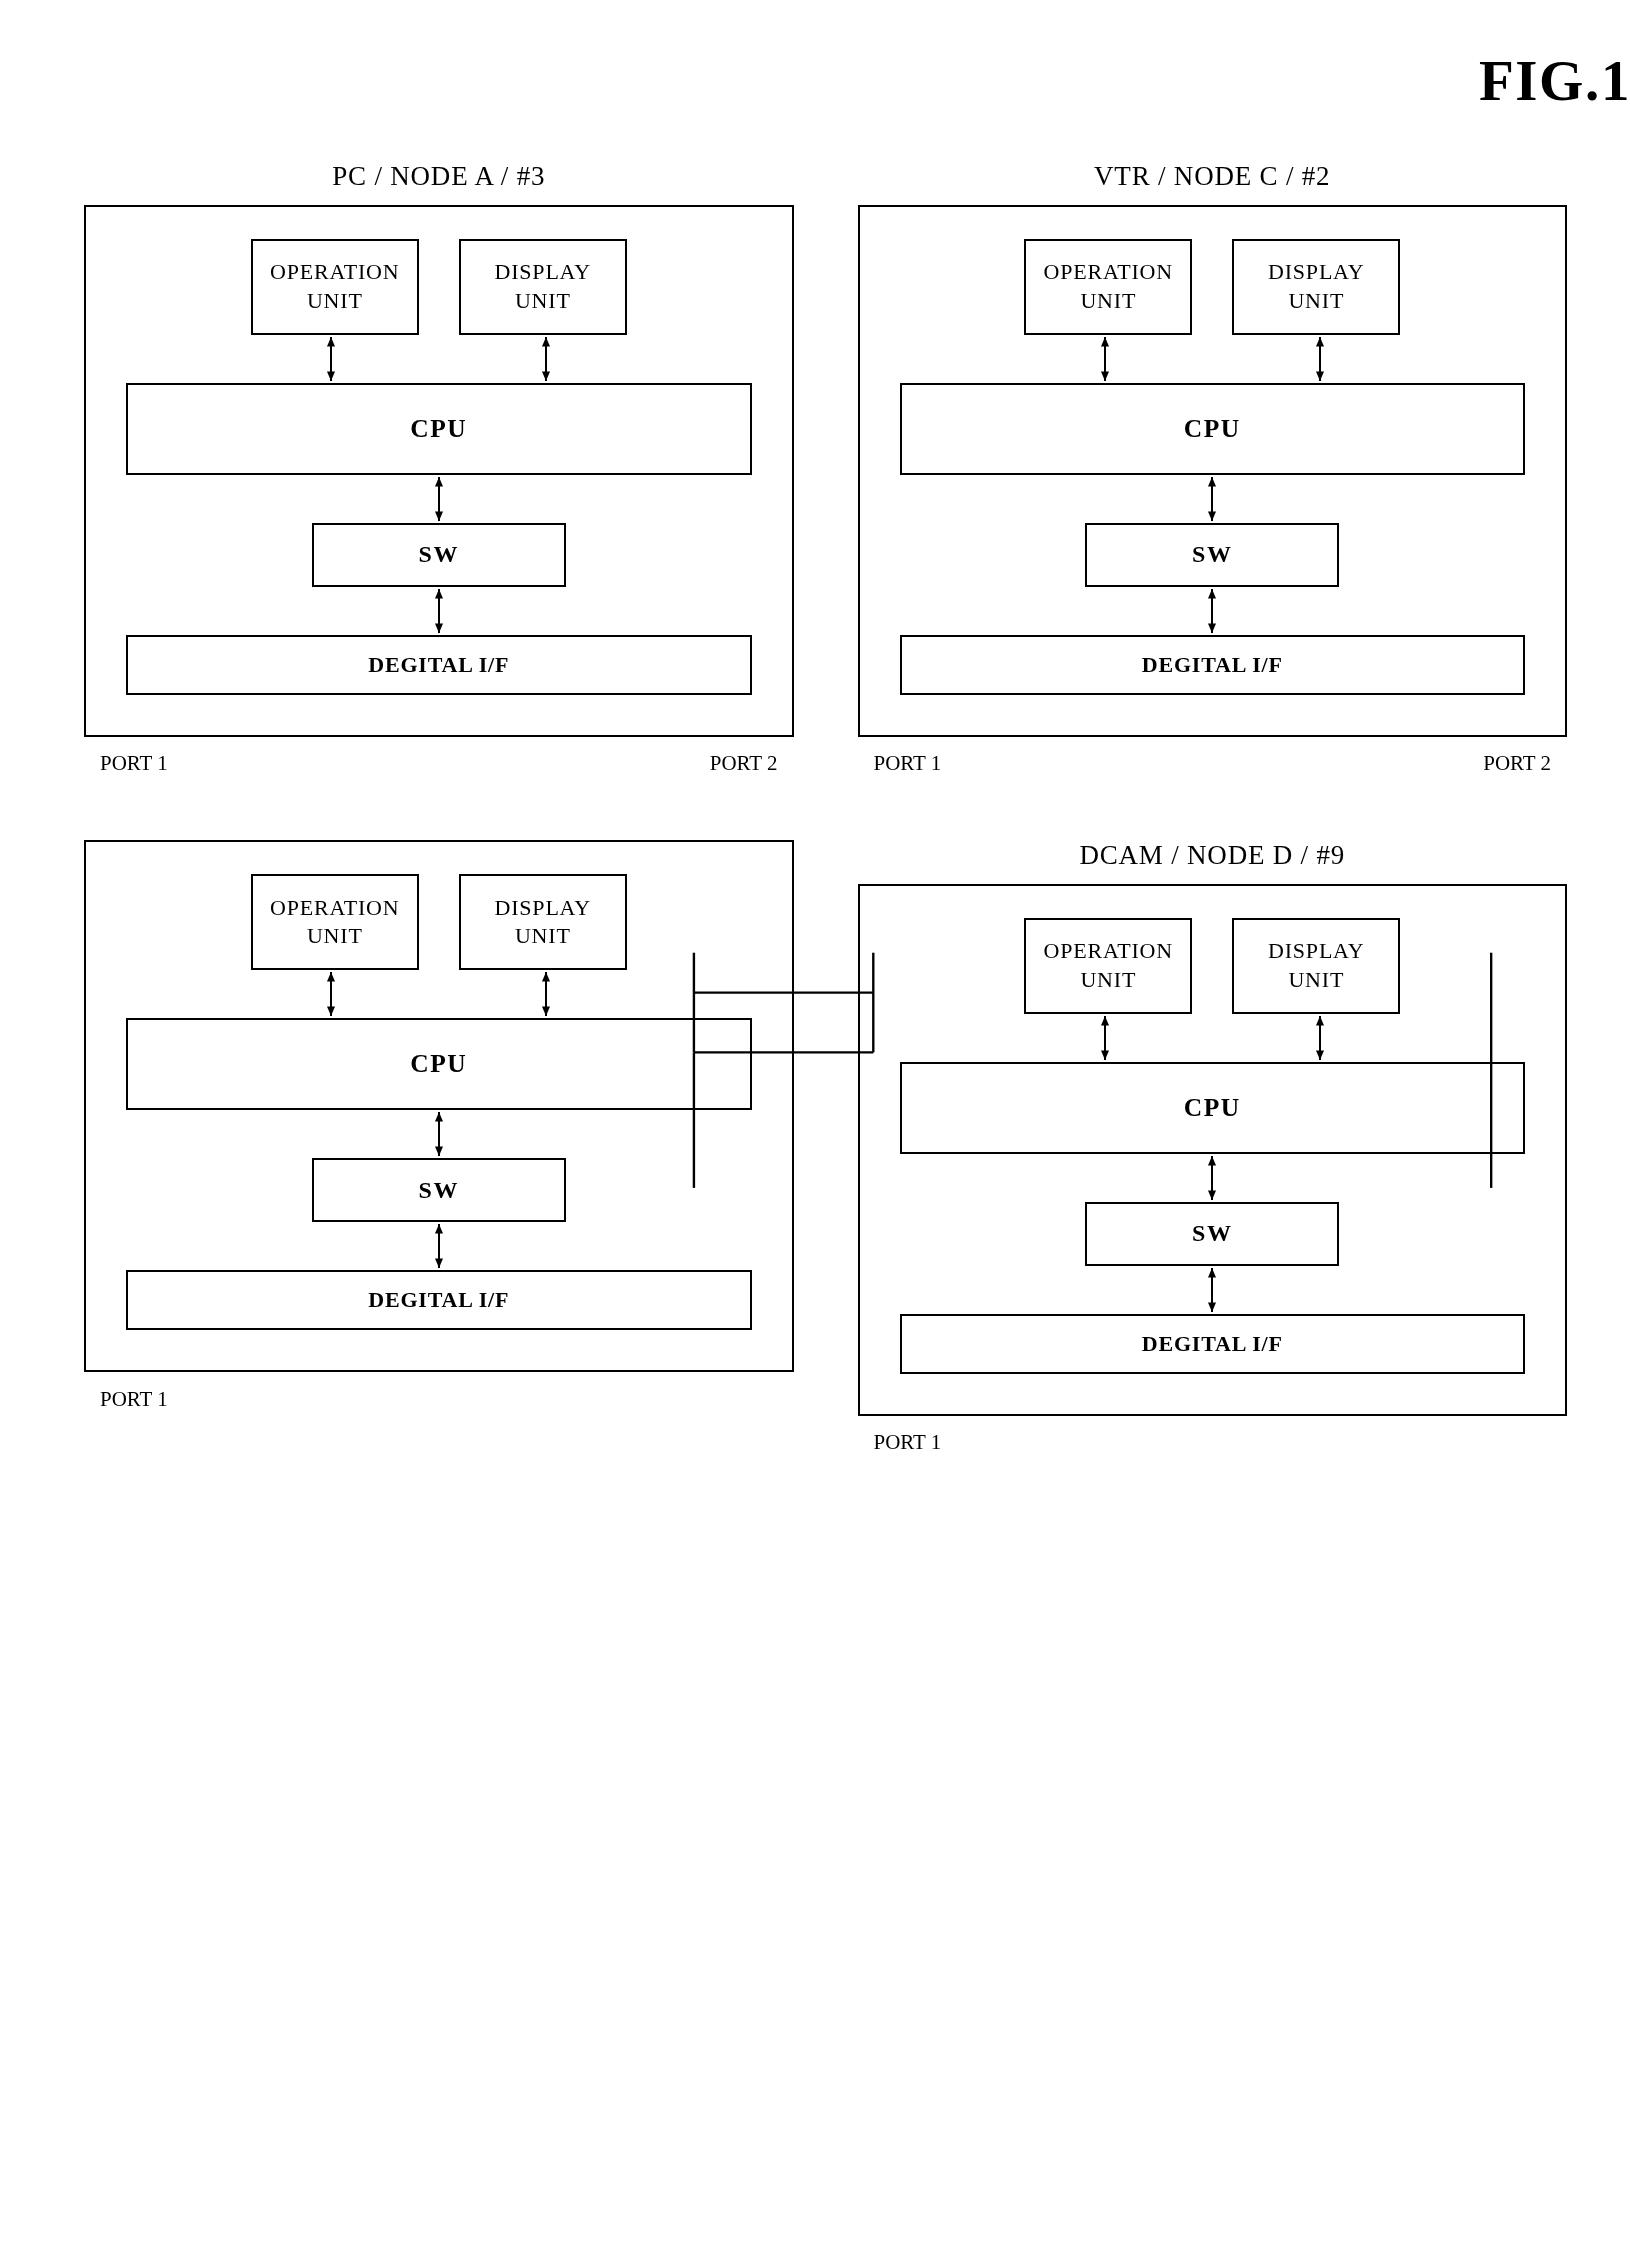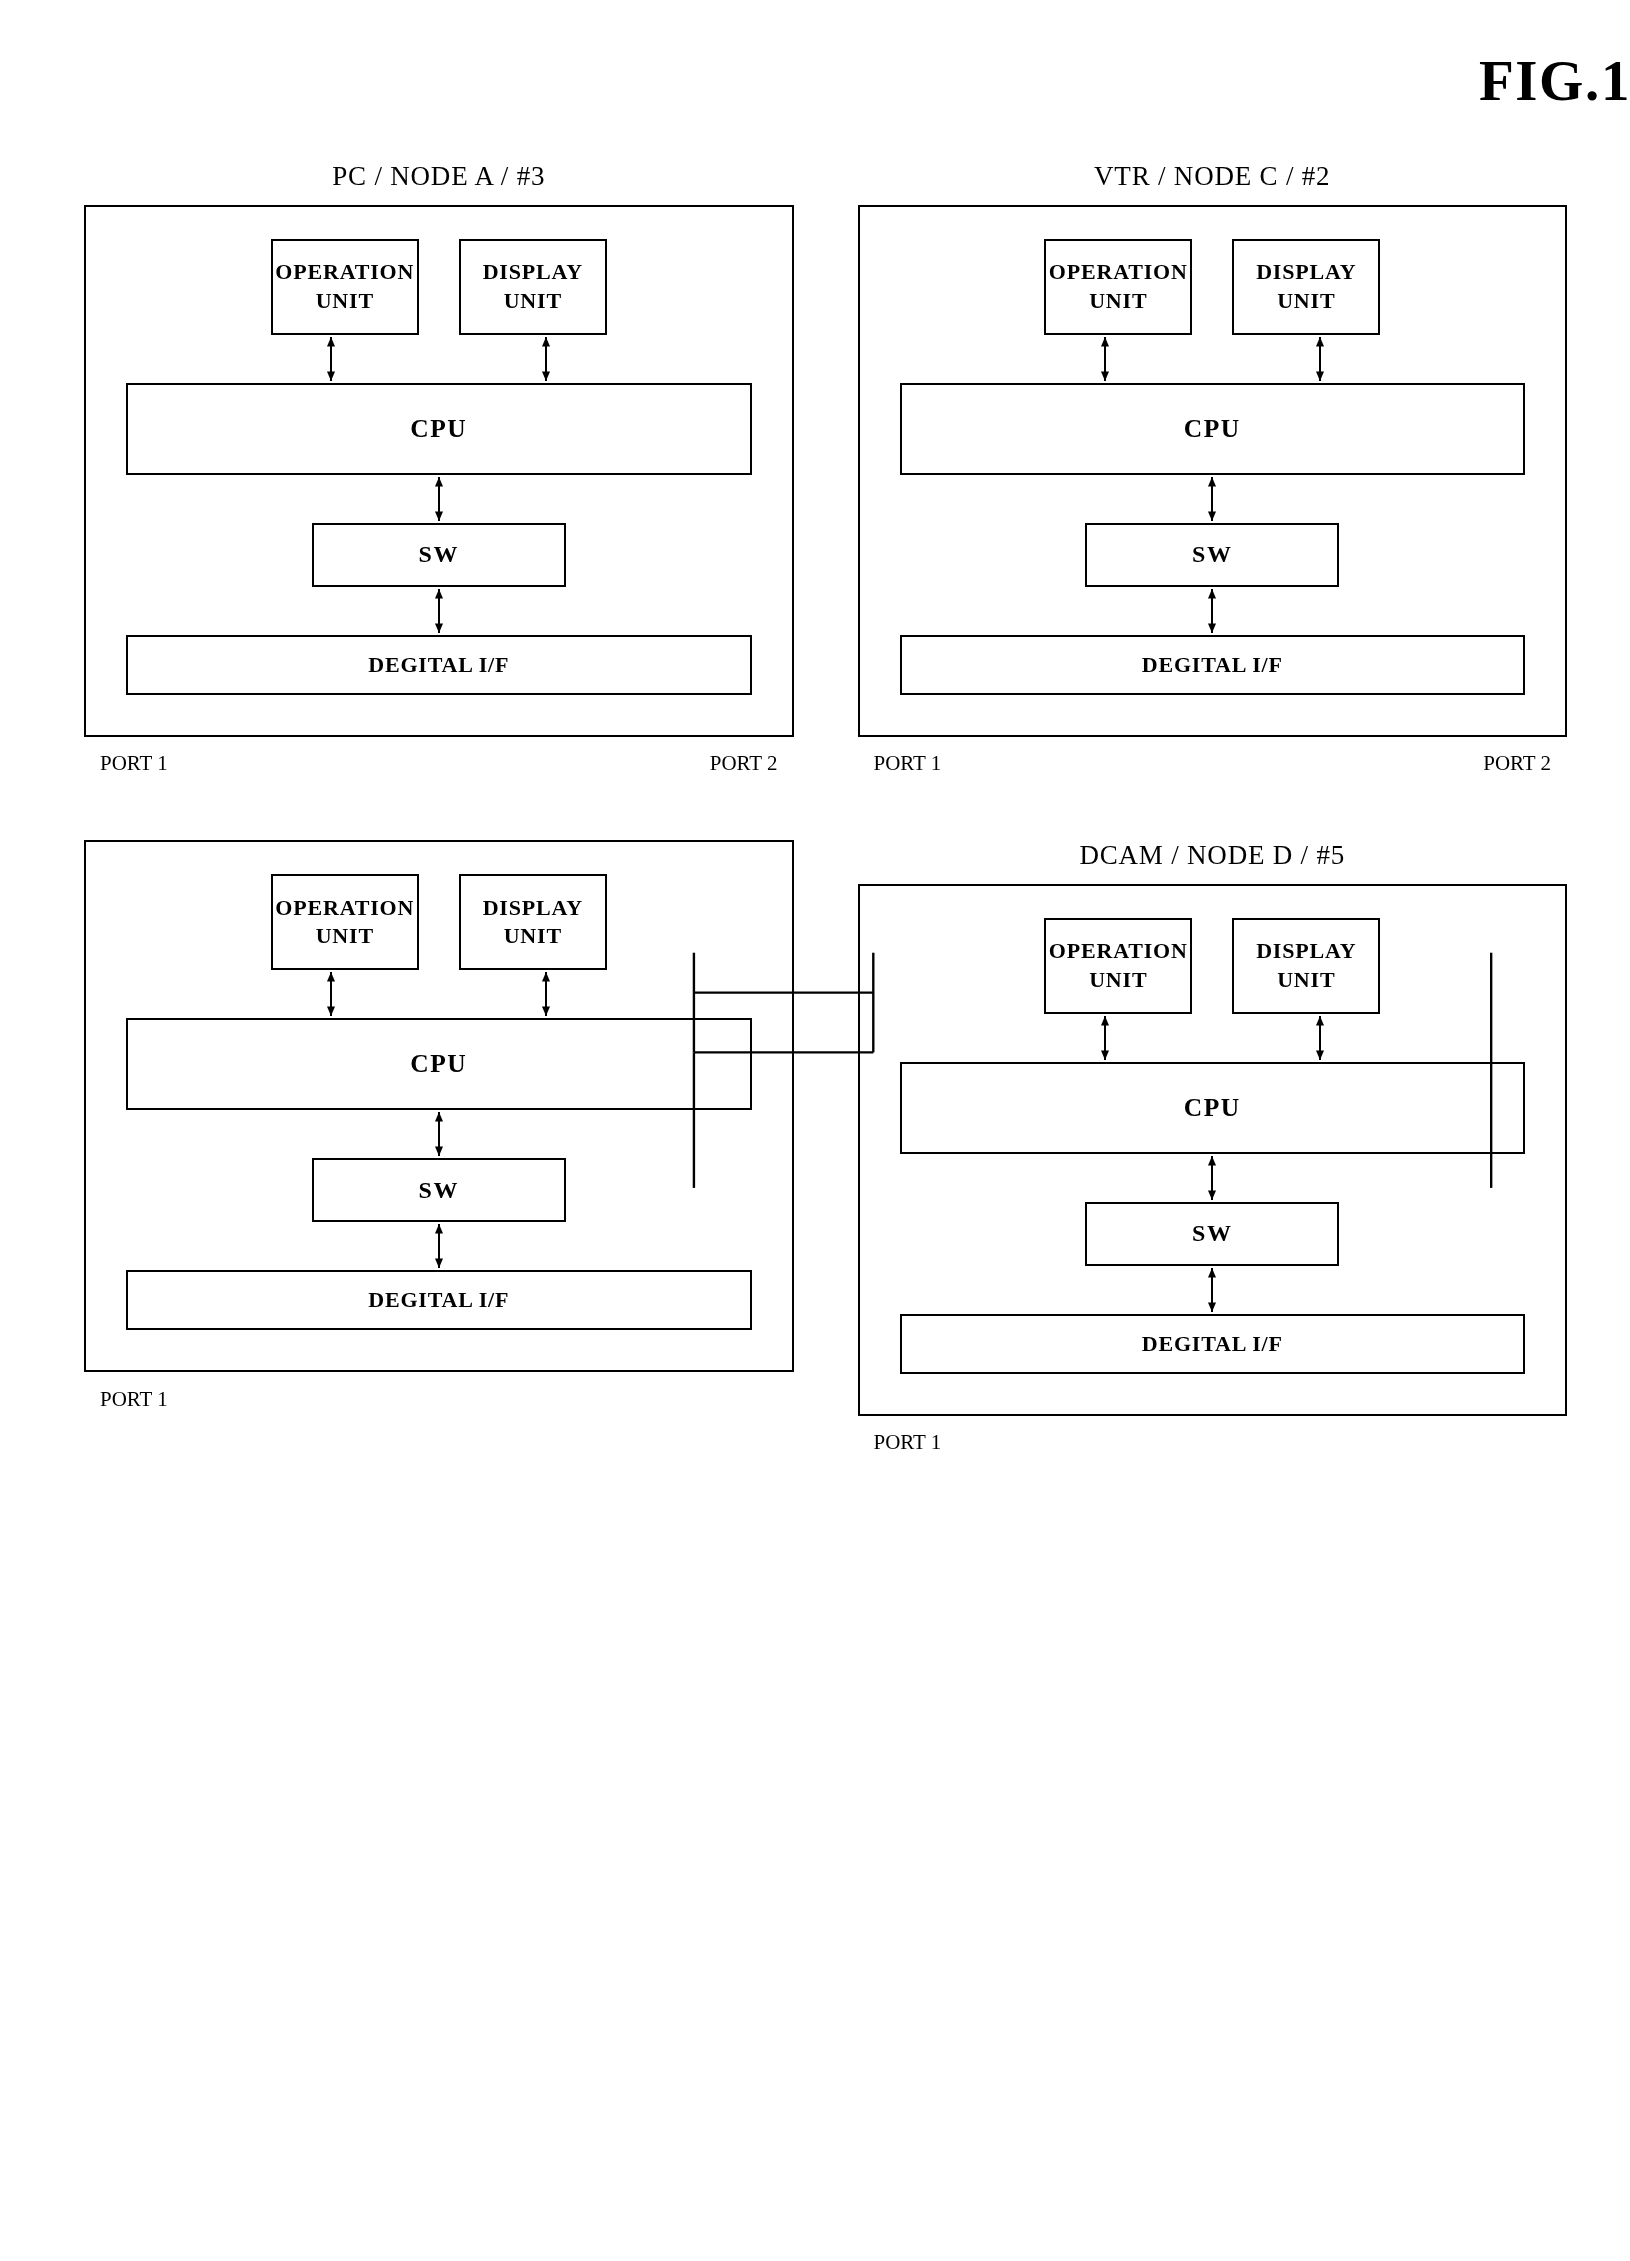--- a/index.html
+++ b/index.html
@@ -59,28 +59,28 @@
       display: flex;
       flex-direction: row;
       gap: 40px;
       margin-bottom: 0px;
       width: 100%;
       justify-content: center;
     }
 
     .unit-box {
       border: 2.4px solid #000;
-      width: 148px;
+      width: 168px;
       height: 96px;
       display: flex;
       flex-direction: column;
       align-items: center;
       justify-content: center;
       font-size: 22px;
-      font-weight: bold;
+      font-weight: normal;
       letter-spacing: 0.8px;
       text-align: center;
       line-height: 1.3;
       background: #fff;
     }
 
     .arrow-down-pair {
       display: flex;
       flex-direction: row;
       width: 100%;
@@ -336,21 +336,21 @@
         </svg>
       </div>
       <div class="digif-box">DEGITAL I/F</div>
     </div>
     <div class="port-row single">
       <span class="port-label">PORT 1</span>
     </div>
   </div>
 
   <div class="node-block">
-    <div class="node-label">DCAM / NODE D / #5</div>
+    <div class="node-label">DCAM / NODE D / #9</div>
     <div class="node-outer-box">
       <div class="top-units">
         <div class="unit-box">
           <span>OPERATION</span>
           <span>UNIT</span>
         </div>
         <div class="unit-box">
           <span>DISPLAY</span>
           <span>UNIT</span>
         </div>

